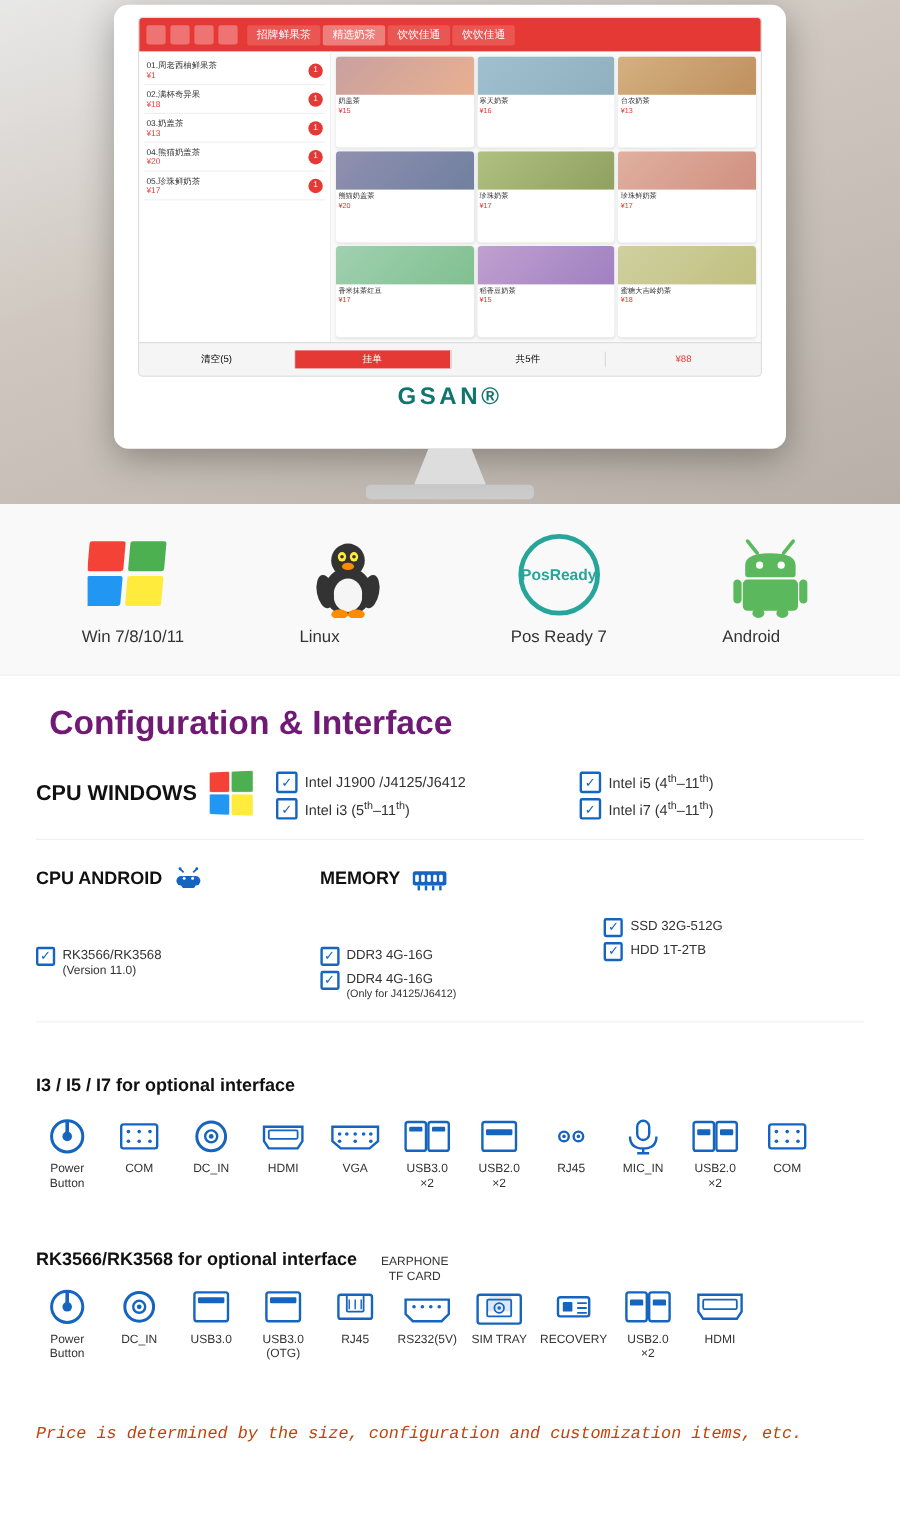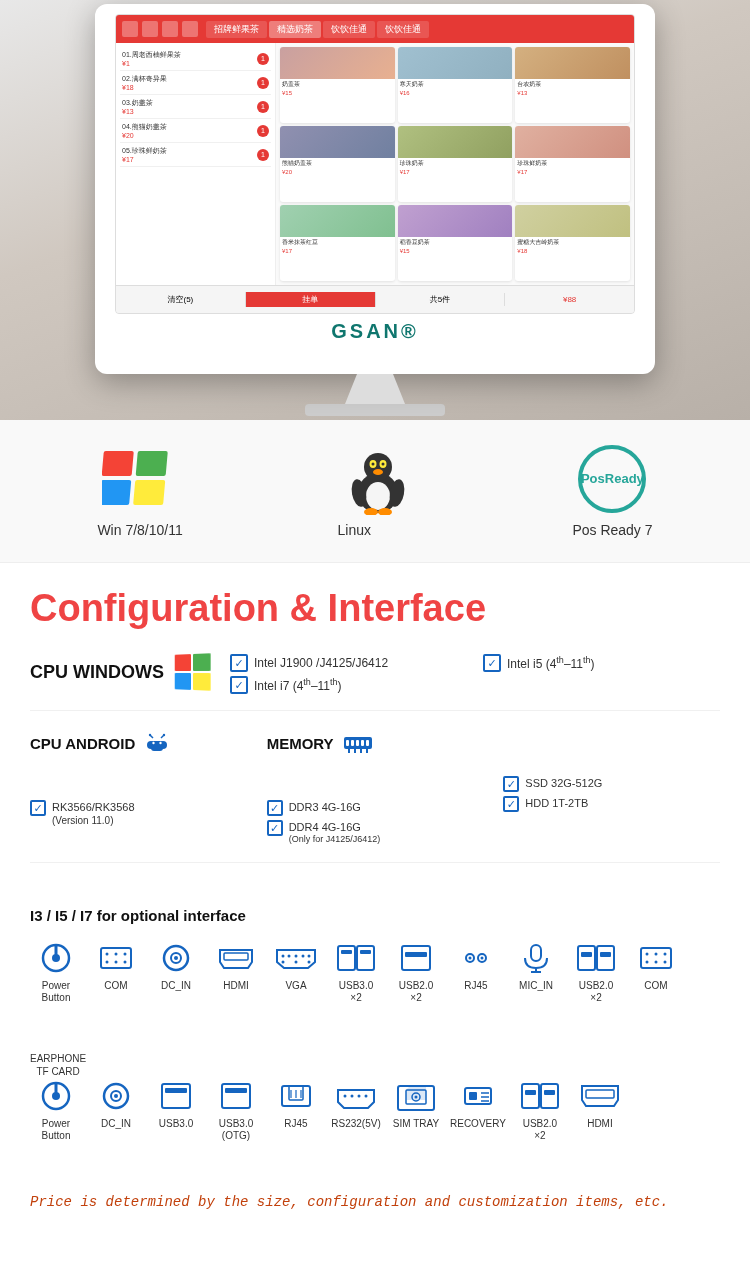--- a/index.html
+++ b/index.html
@@ -169,24 +169,25 @@
       color: #26a69a;
       text-align: center;
       line-height: 1.2;
     }
 
     
     .config-section {
       padding: 24px 30px 16px;
     }
     .config-title {
-      font-size: 38px;
+      font-size: 28px;
       font-weight: 900;
-      color: #ef4444;
+      color: #701a75;
       margin-bottom: 24px;
+      margin-left: 11px;
     }
 
     
     .spec-row {
       display: flex;
       align-items: flex-start;
       margin-bottom: 20px;
       padding-bottom: 16px;
       border-bottom: 1px solid #f0f0f0;
     }
@@ -487,20 +488,43 @@
     <div class="os-label">Linux</div>
   </div>
 
   <div class="os-item">
     <div class="os-icon">
       <div class="posready-circle">PosReady</div>
     </div>
     <div class="os-label">Pos Ready 7</div>
   </div>
 
+  <div class="os-item">
+    <div class="os-icon">
+      <svg width="62" height="72" viewBox="0 0 62 72">
+
+        <line x1="20" y1="18" x2="12" y2="8" stroke="#5cb85c" stroke-width="3" stroke-linecap="round"></line>
+        <line x1="42" y1="18" x2="50" y2="8" stroke="#5cb85c" stroke-width="3" stroke-linecap="round"></line>
+
+        <path d="M10,28 Q10,18 31,18 Q52,18 52,28 L52,36 Q52,38 50,38 L12,38 Q10,38 10,36 Z" fill="#5cb85c"></path>
+
+        <circle cx="22" cy="28" r="3" fill="white"></circle>
+        <circle cx="40" cy="28" r="3" fill="white"></circle>
+
+        <rect x="8" y="40" width="46" height="26" rx="4" fill="#5cb85c"></rect>
+
+        <rect x="0" y="40" width="7" height="20" rx="3.5" fill="#5cb85c"></rect>
+        <rect x="55" y="40" width="7" height="20" rx="3.5" fill="#5cb85c"></rect>
+
+        <rect x="16" y="64" width="10" height="8" rx="5" fill="#5cb85c"></rect>
+        <rect x="36" y="64" width="10" height="8" rx="5" fill="#5cb85c"></rect>
+      </svg>
+    </div>
+    <div class="os-label">Android</div>
+  </div>
 </div>
 
 <div class="config-section">
   <h1 class="config-title">Configuration &amp; Interface</h1>
 
   <div class="spec-row">
     <div class="spec-label">
       <span>CPU WINDOWS</span>
       <div class="win-icon-grid">
         <div class="win-icon-q" style="background:#f44336;"></div>
@@ -510,20 +534,24 @@
       </div>
     </div>
     <div class="spec-options">
       <div class="spec-option">
         <div class="check-box"></div>
         <span>Intel  J1900 /J4125/J6412</span>
       </div>
       <div class="spec-option">
         <div class="check-box"></div>
         <span>Intel  i5 (4<sup>th</sup>–11<sup>th</sup>)</span>
+      </div>
+      <div class="spec-option">
+        <div class="check-box"></div>
+        <span>Intel  i3 (5<sup>th</sup>–11<sup>th</sup>)</span>
       </div>
       <div class="spec-option">
         <div class="check-box"></div>
         <span>Intel  i7 (4<sup>th</sup>–11<sup>th</sup>)</span>
       </div>
     </div>
   </div>
 
   <div class="spec-three-row">
 
@@ -740,20 +768,21 @@
         </svg>
       </div>
       <div class="iface-label">COM</div>
     </div>
 
   </div>
 </div>
 
 <div class="rk-section">
   <div style="display:flex; align-items:baseline; gap:20px;">
+    <div class="rk-title">RK3566/RK3568 for optional interface</div>
     <div style="font-size:10px; color:#333; text-align:center; line-height:1.3;">EARPHONE<br>TF CARD</div>
   </div>
   <div class="interface-icons">
 
     <div class="iface-item">
       <div class="iface-icon-box">
         <svg width="38" height="32" viewBox="0 0 38 32">
           <circle cx="19" cy="16" r="13" fill="none" stroke="#1565c0" stroke-width="2.5"></circle>
           <circle cx="19" cy="16" r="4" fill="#1565c0"></circle>
           <line x1="19" y1="4" x2="19" y2="12" stroke="#1565c0" stroke-width="3" stroke-linecap="round"></line>

